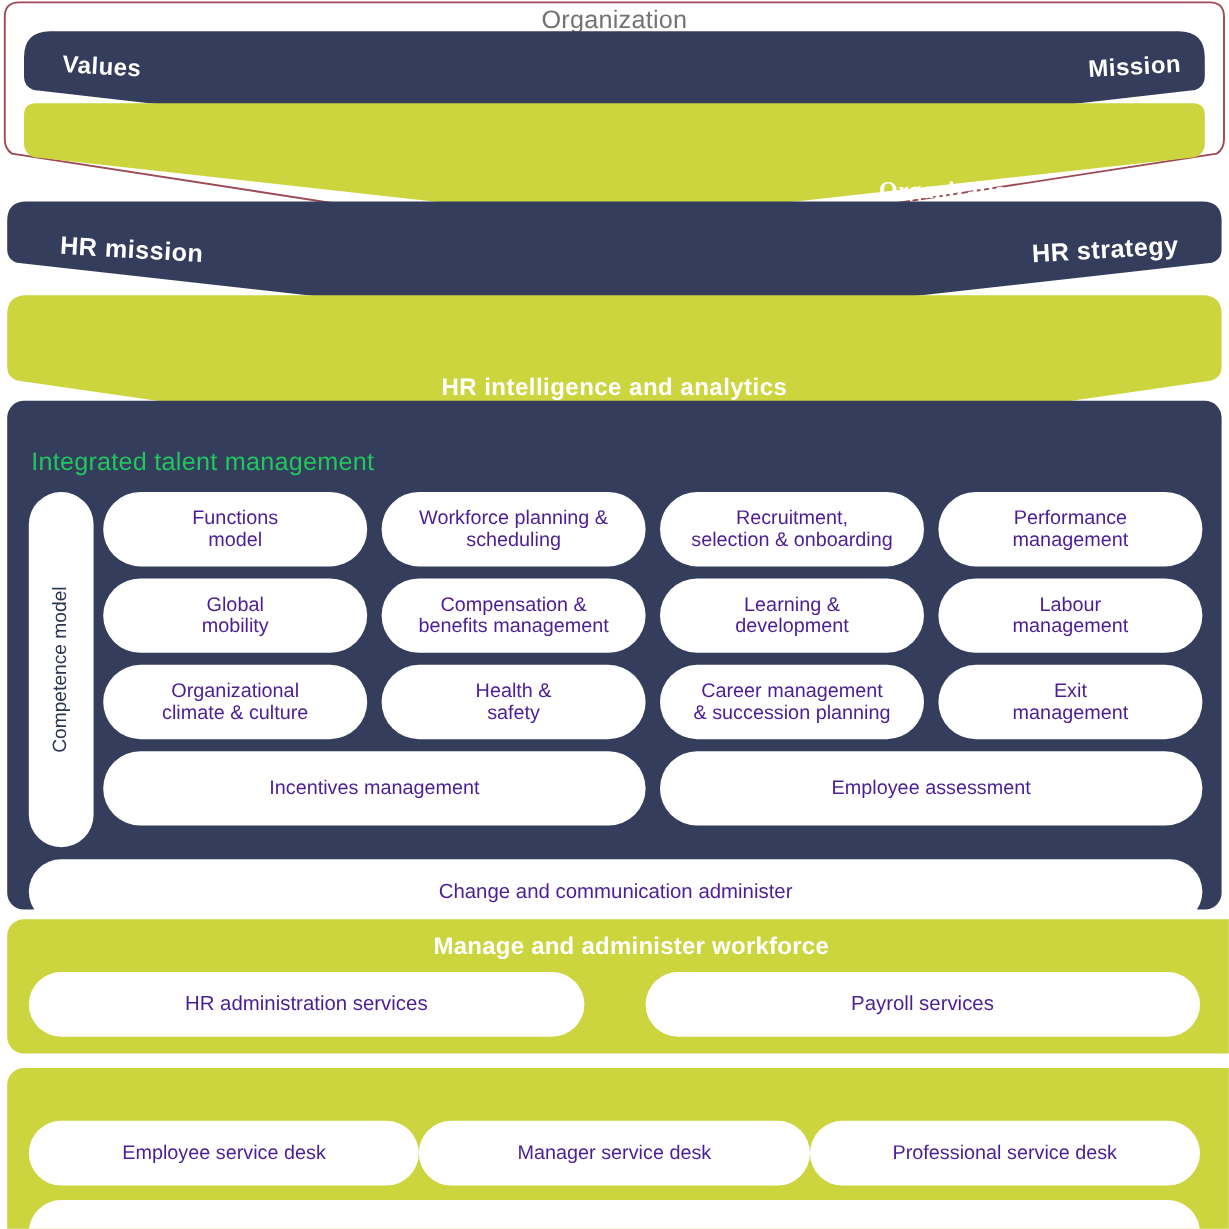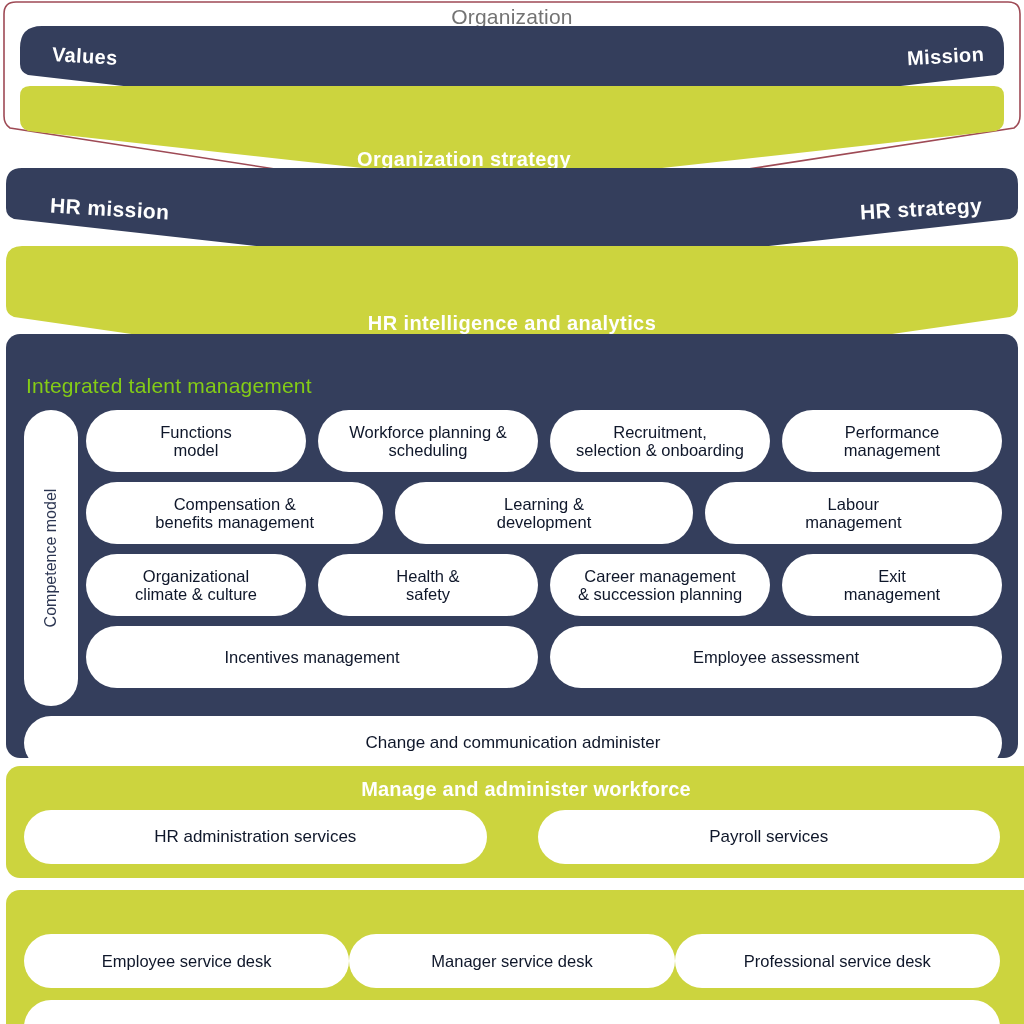--- a/index.html
+++ b/index.html
@@ -8,21 +8,21 @@
     font-family:"Liberation Sans",sans-serif;
     -webkit-font-smoothing:antialiased;
   }
   #stage{position:relative;width:1024px;height:1024px;}
 
   
   .abs{position:absolute;}
   .pill{
     background:#ffffff;border-radius:999px;
     display:flex;align-items:center;justify-content:center;
-    text-align:center;color:#0f172a;line-height:1.12;
+    text-align:center;color:#4c1d95;line-height:1.12;
     box-sizing:border-box;
   }
 
   
   #org-frame{left:2px;top:0px;width:1020px;height:208px;}
 
   #org-title{
     left:0;top:2px;width:1024px;height:30px;
     display:flex;align-items:center;justify-content:center;
     font-size:21px;color:#737373;letter-spacing:.2px;
@@ -37,21 +37,21 @@
     font-weight:bold;letter-spacing:.4px;
   }
 
   
   #itm-panel{
     left:6px;top:334px;width:1012px;height:424px;
     background:#343e5c;border-radius:14px;
   }
   #itm-title{
     position:absolute;left:20px;top:40px;
-    font-size:21px;color:#84cc16;letter-spacing:.2px;
+    font-size:21px;color:#22c55e;letter-spacing:.2px;
   }
   #competence{
     position:absolute;left:18px;top:76px;width:54px;height:296px;
     background:#ffffff;border-radius:999px;
     display:flex;align-items:center;justify-content:center;
   }
   #competence span{
     transform:rotate(-90deg);white-space:nowrap;
     font-size:16px;color:#2b3551;
   }
@@ -102,21 +102,21 @@
   <svg class="abs chev-svg" style="left:18px;top:24px;" width="988" height="110" viewBox="0 0 988 110">
     <path d="M 24 2 L 964 2 Q 986 2 986 24 L 986 40 Q 986 48 978 51 L 508 105 Q 494 108 480 105 L 10 51 Q 2 48 2 40 L 2 24 Q 2 2 24 2 Z" fill="#343e5c"></path>
   </svg>
   <div class="arm-label" style="left:52px;top:45px;font-size:20px;transform:rotate(3.3deg);">Values</div>
   <div class="arm-label" style="right:40px;top:45px;font-size:20px;transform:rotate(-3.3deg);">Mission</div>
   <div class="arm-label" style="left:0;width:1024px;text-align:center;top:93px;font-size:19px;">Vision</div>
 
   <svg class="abs chev-svg" style="left:18px;top:84px;" width="988" height="104" viewBox="0 0 988 104">
     <path d="M 12 2 L 976 2 Q 986 2 986 12 L 986 36 Q 986 44 978 47 L 508 99 Q 494 102 480 99 L 10 47 Q 2 44 2 36 L 2 12 Q 2 2 12 2 Z" fill="#ccd43e"></path>
   </svg>
-  <div class="arm-label" style="left:0;width:928px;text-align:center;top:148px;font-size:20px;">Organization strategy</div>
+  <div class="arm-label" style="left:0;width:928px;text-align:right;top:148px;font-size:20px;font-family:Liberation Serif, serif;">Organization strategy</div>
 
   <svg class="abs chev-svg" style="left:4px;top:166px;" width="1016" height="110" viewBox="0 0 1016 110">
     <path d="M 18 2 L 998 2 Q 1014 2 1014 18 L 1014 42 Q 1014 50 1006 53 L 522 107 Q 508 110 494 107 L 10 53 Q 2 50 2 42 L 2 18 Q 2 2 18 2 Z" fill="#343e5c"></path>
   </svg>
   <div class="arm-label" style="left:50px;top:197px;font-size:21px;transform:rotate(3.3deg);">HR mission</div>
   <div class="arm-label" style="right:42px;top:197px;font-size:21px;transform:rotate(-3.3deg);">HR strategy</div>
 
   <svg class="abs chev-svg" style="left:4px;top:244px;" width="1016" height="146" viewBox="0 0 1016 146">
     <path d="M 18 2 L 998 2 Q 1014 2 1014 18 L 1014 62 Q 1014 70 1006 73 L 522 143 Q 508 146 494 143 L 10 73 Q 2 70 2 62 L 2 18 Q 2 2 18 2 Z" fill="#ccd43e"></path>
   </svg>
@@ -130,20 +130,21 @@
     </div>
 
     <div id="itm-grid">
       <div class="g-row">
         <div class="pill g-cell">Functions<br>model</div>
         <div class="pill g-cell">Workforce planning &amp;<br>scheduling</div>
         <div class="pill g-cell">Recruitment,<br>selection &amp; onboarding</div>
         <div class="pill g-cell">Performance<br>management</div>
       </div>
       <div class="g-row">
+        <div class="pill g-cell">Global<br>mobility</div>
         <div class="pill g-cell">Compensation &amp;<br>benefits management</div>
         <div class="pill g-cell">Learning &amp;<br>development</div>
         <div class="pill g-cell">Labour<br>management</div>
       </div>
       <div class="g-row">
         <div class="pill g-cell">Organizational<br>climate &amp; culture</div>
         <div class="pill g-cell">Health &amp;<br>safety</div>
         <div class="pill g-cell">Career management<br>&amp; succession planning</div>
         <div class="pill g-cell">Exit<br>management</div>
       </div>

